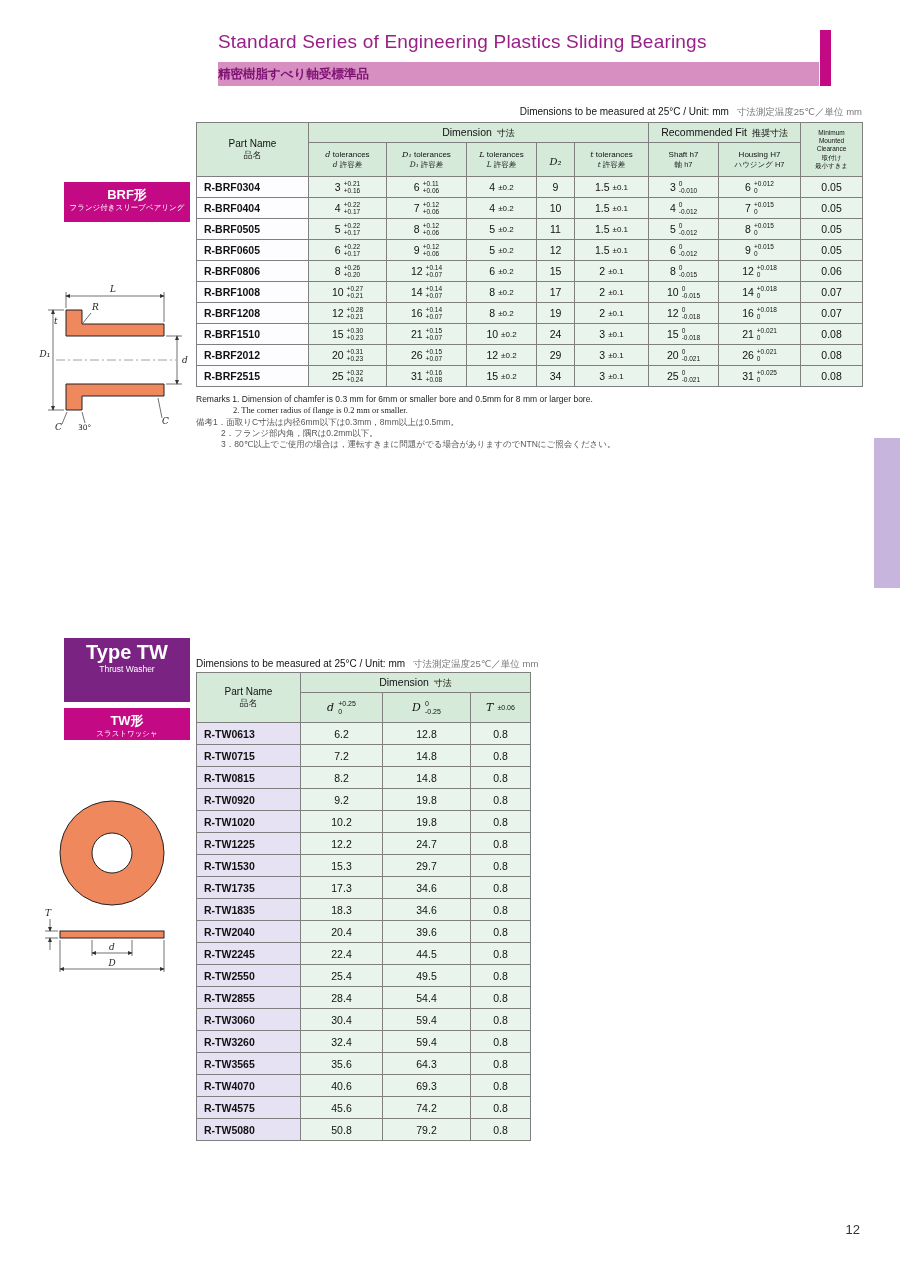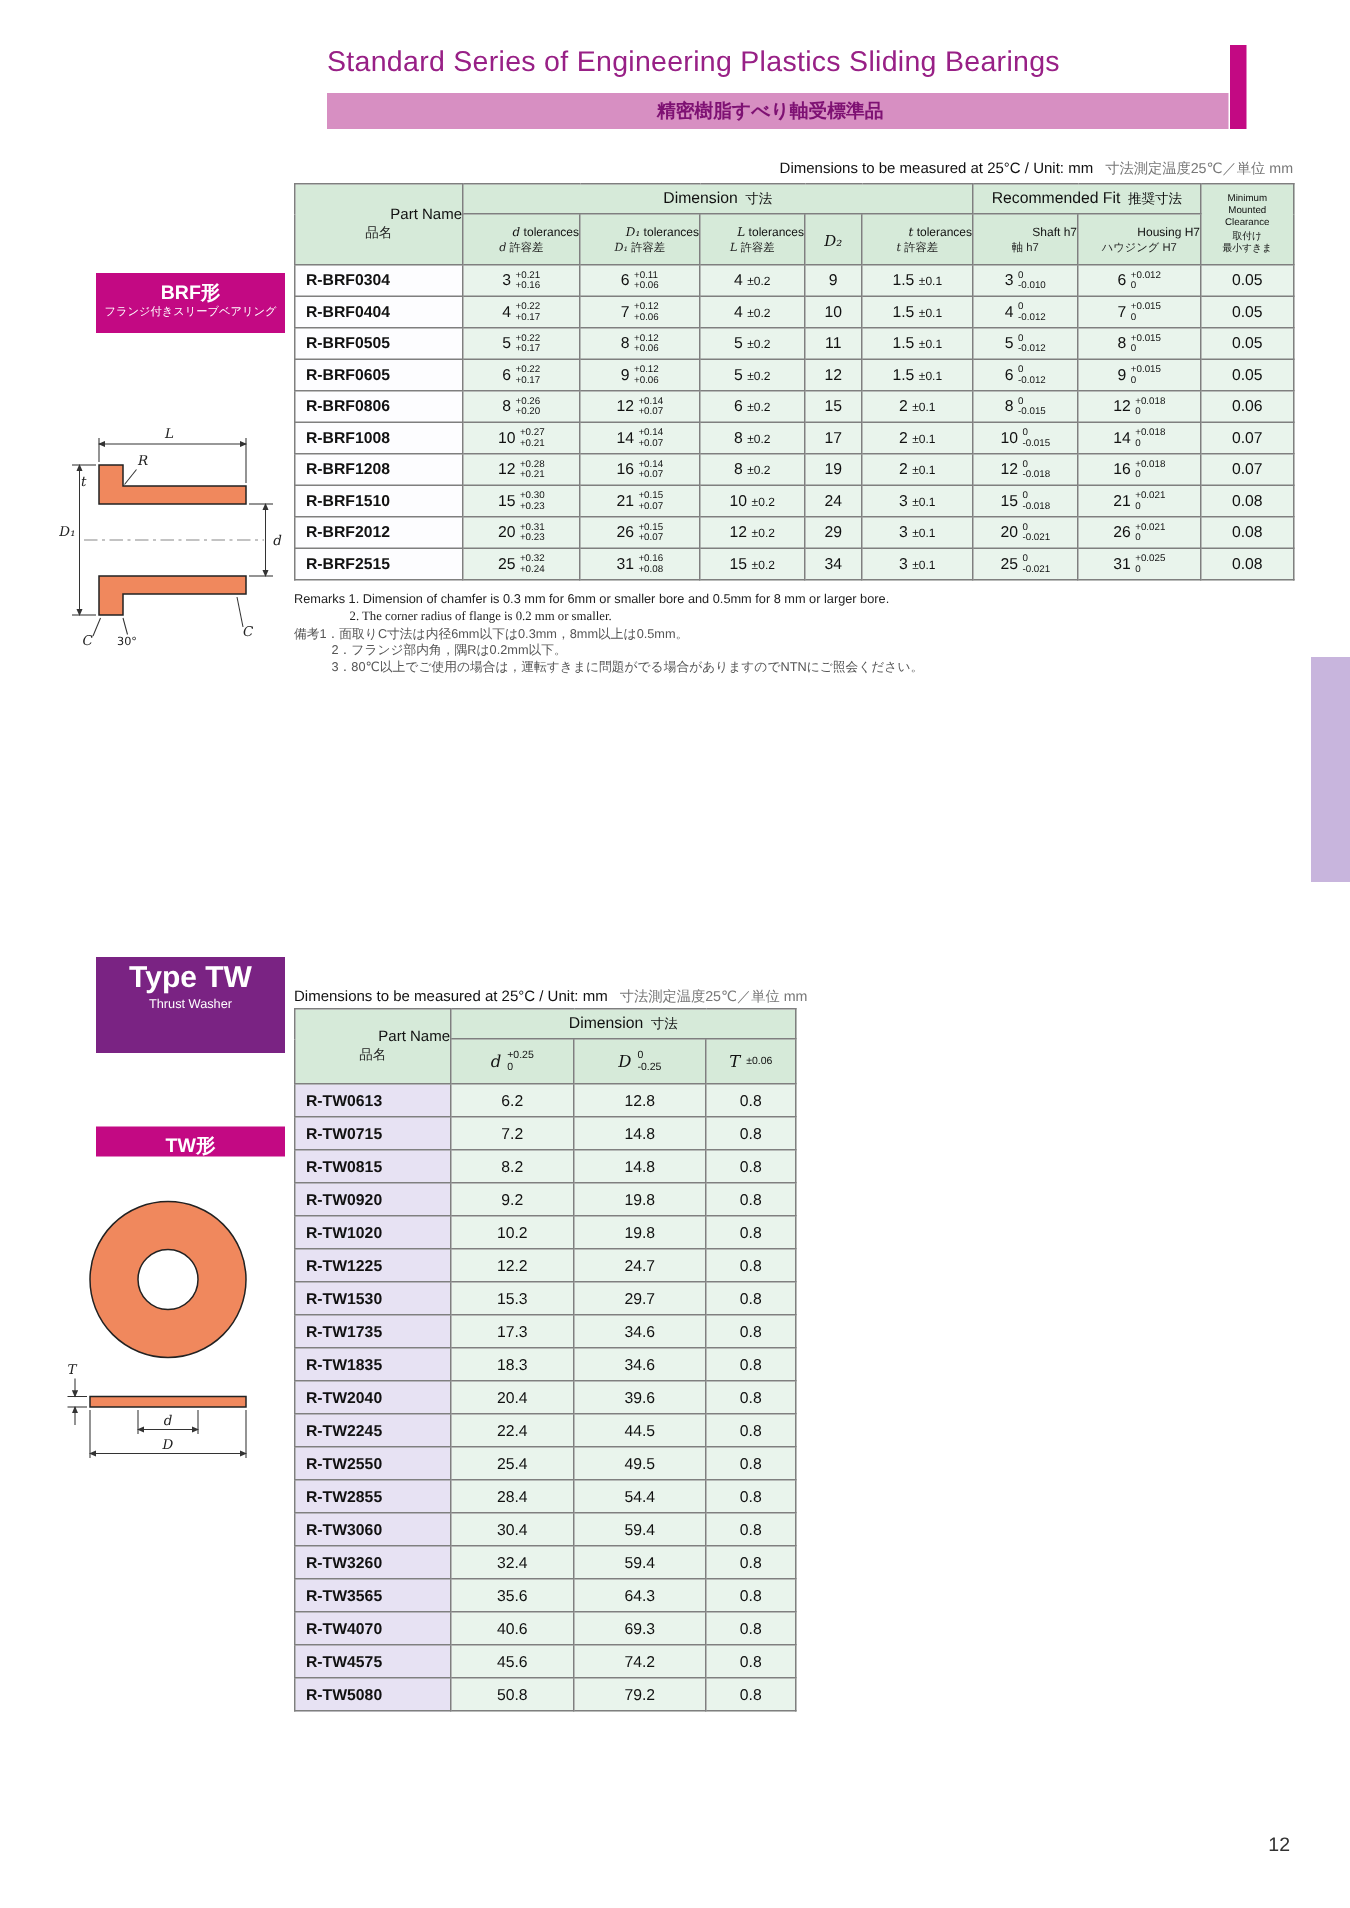--- a/index.html
+++ b/index.html
@@ -13,37 +13,37 @@
     --sidetab:#C8B5DD;
     --band:#D78FC2;
   }
   *{margin:0;padding:0;box-sizing:border-box;}
   body{background:#e8e8e8;font-family:"Liberation Sans","DejaVu Sans",sans-serif;}
   .page{position:relative;width:900px;height:1272px;background:#ffffff;margin:0 auto;overflow:hidden;}
 
   
   .page-title{position:absolute;left:218px;top:31px;width:600px;font-size:19px;font-weight:normal;color:var(--title);letter-spacing:0.2px;}
   .subtitle-band{position:absolute;left:218px;top:62px;width:601px;height:24px;background:var(--band);
-    color:#7E1173;font-size:12.5px;font-weight:bold;text-align:center;line-height:24px;padding-right:10px;}
+    color:#7E1173;font-size:12.5px;font-weight:bold;text-align:left;line-height:24px;padding-right:10px;}
   .accent-bar{position:absolute;left:820px;top:30px;width:11px;height:56px;background:var(--accent);}
 
   
   .unit-note{position:absolute;font-size:10px;color:#111;white-space:nowrap;}
   .unit-note .jp{color:#777;font-size:9.5px;margin-left:8px;}
   .brf-note{right:38px;top:106px;text-align:right;}
   .tw-note{left:196px;top:658px;}
 
   
   .type-block{position:absolute;left:64px;width:126px;text-align:center;color:#fff;}
   .type-purple{background:var(--purple);}
   .type-mag{background:var(--accent);}
   .brf-purple{top:125px;height:57px;}
   .brf-mag{top:182px;height:40px;}
   .tw-purple{top:638px;height:64px;}
-  .tw-mag{top:751px;height:20px;}
+  .tw-mag{top:708px;height:32px;}
   .type-main{font-size:20px;font-weight:bold;line-height:1.15;padding-top:7px;}
   .tw-purple .type-main{padding-top:3px;}
   .type-sub{font-size:8.5px;}
   .type-jp-main{font-size:13px;font-weight:bold;padding-top:5px;line-height:1.2;}
   .type-jp-sub{font-size:7.5px;}
 
   
   .brf-drawing{position:absolute;left:36px;top:232px;}
   .tw-drawing{position:absolute;left:40px;top:795px;}
   .dlab{font-family:"DejaVu Serif","Liberation Serif",serif;font-style:italic;font-size:9px;fill:#222;}
@@ -58,21 +58,21 @@
   td{color:#111;text-align:center;vertical-align:middle;}
   .brf-table{position:absolute;left:196px;top:122px;width:666px;}
   .tw-table{position:absolute;left:196px;top:672px;width:334px;}
   .brf-table tbody td{height:21px;}
   .tw-table tbody td{height:22px;}
   .brf-table thead tr.h1 th{height:20px;}
   .brf-table thead tr.h2 th{height:34px;}
   .tw-table thead tr.h1 th{height:20px;}
   .tw-table thead tr.h2 th{height:30px;}
 
-  .l1{font-size:8px;line-height:1.25;text-align:right;}
+  .l1{font-size:8px;line-height:1.25;}
   .l2{font-size:7.5px;line-height:1.25;color:#222;}
   .th-part .l1{font-size:10px;}
   .th-part .l2{font-size:9px;}
   .th-dim,.th-fit{font-size:10.5px;}
   .th-dim .jp,.th-fit .jp{font-size:9px;margin-left:5px;}
   .mini{font-size:6.5px;line-height:1.25;}
   .sym{font-style:italic;font-family:"DejaVu Serif","Liberation Serif",serif;}
   .th-d2 .sym{font-size:10px;margin-top:20px;}
 
   .num,.vt{background:var(--cellgreen);font-size:10.5px;}

